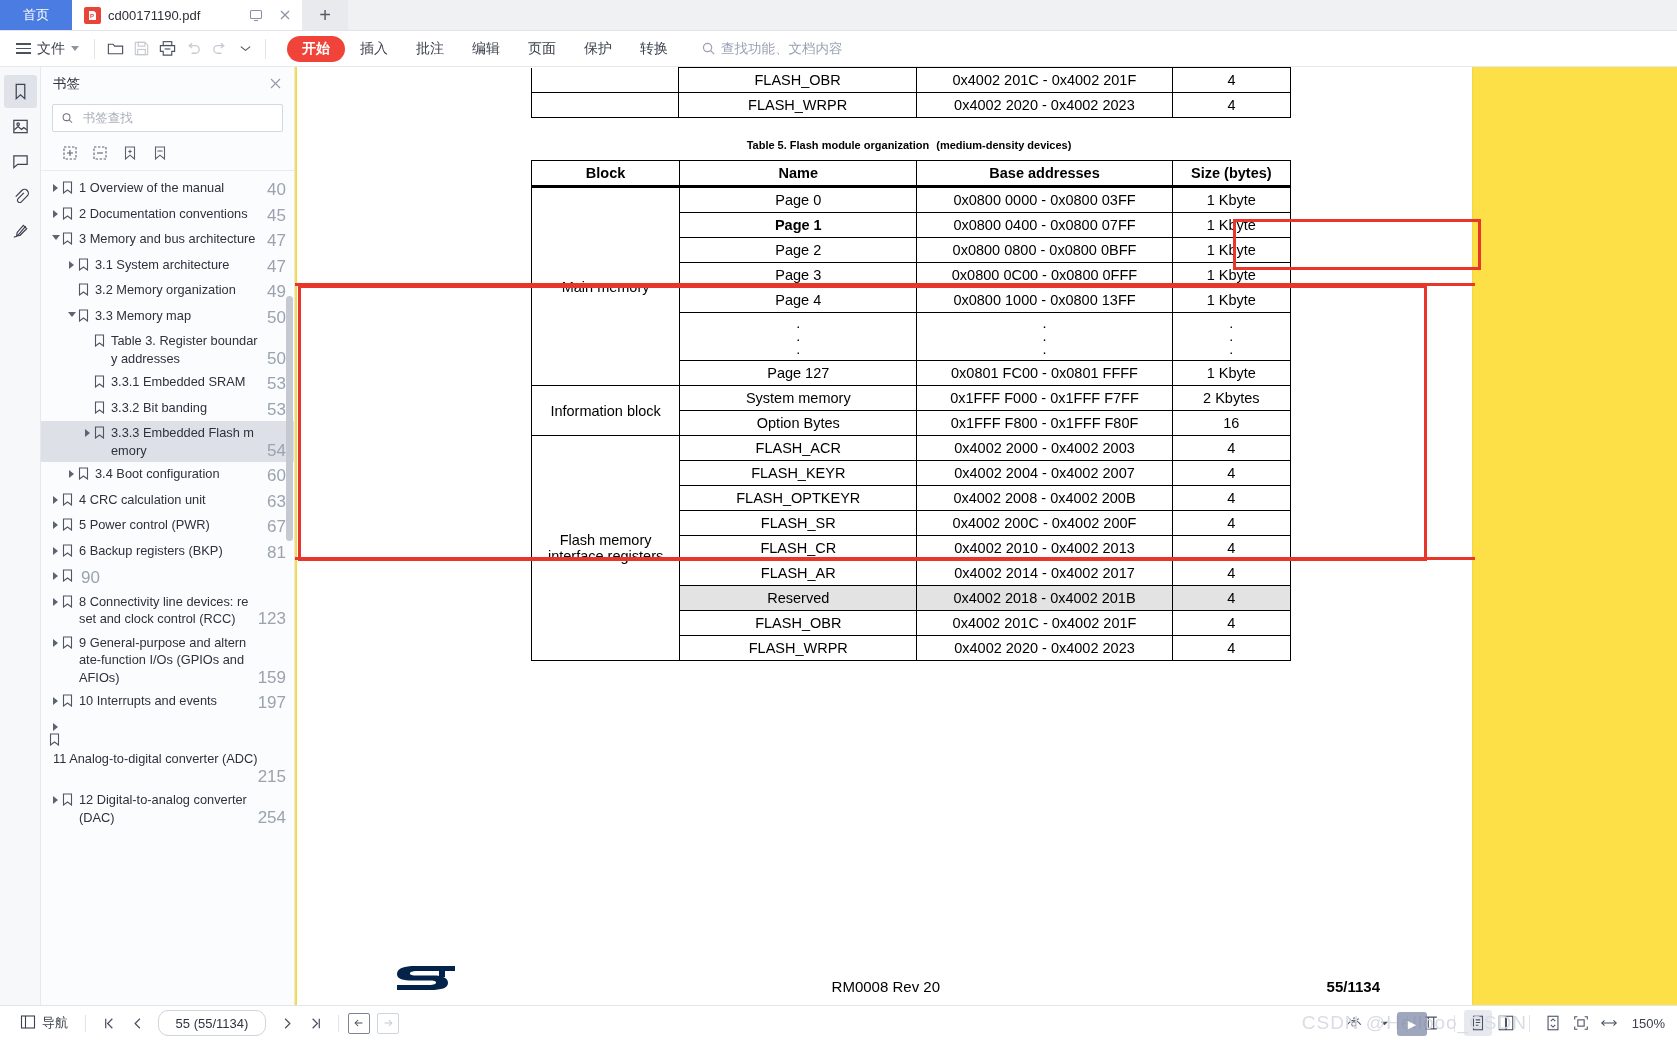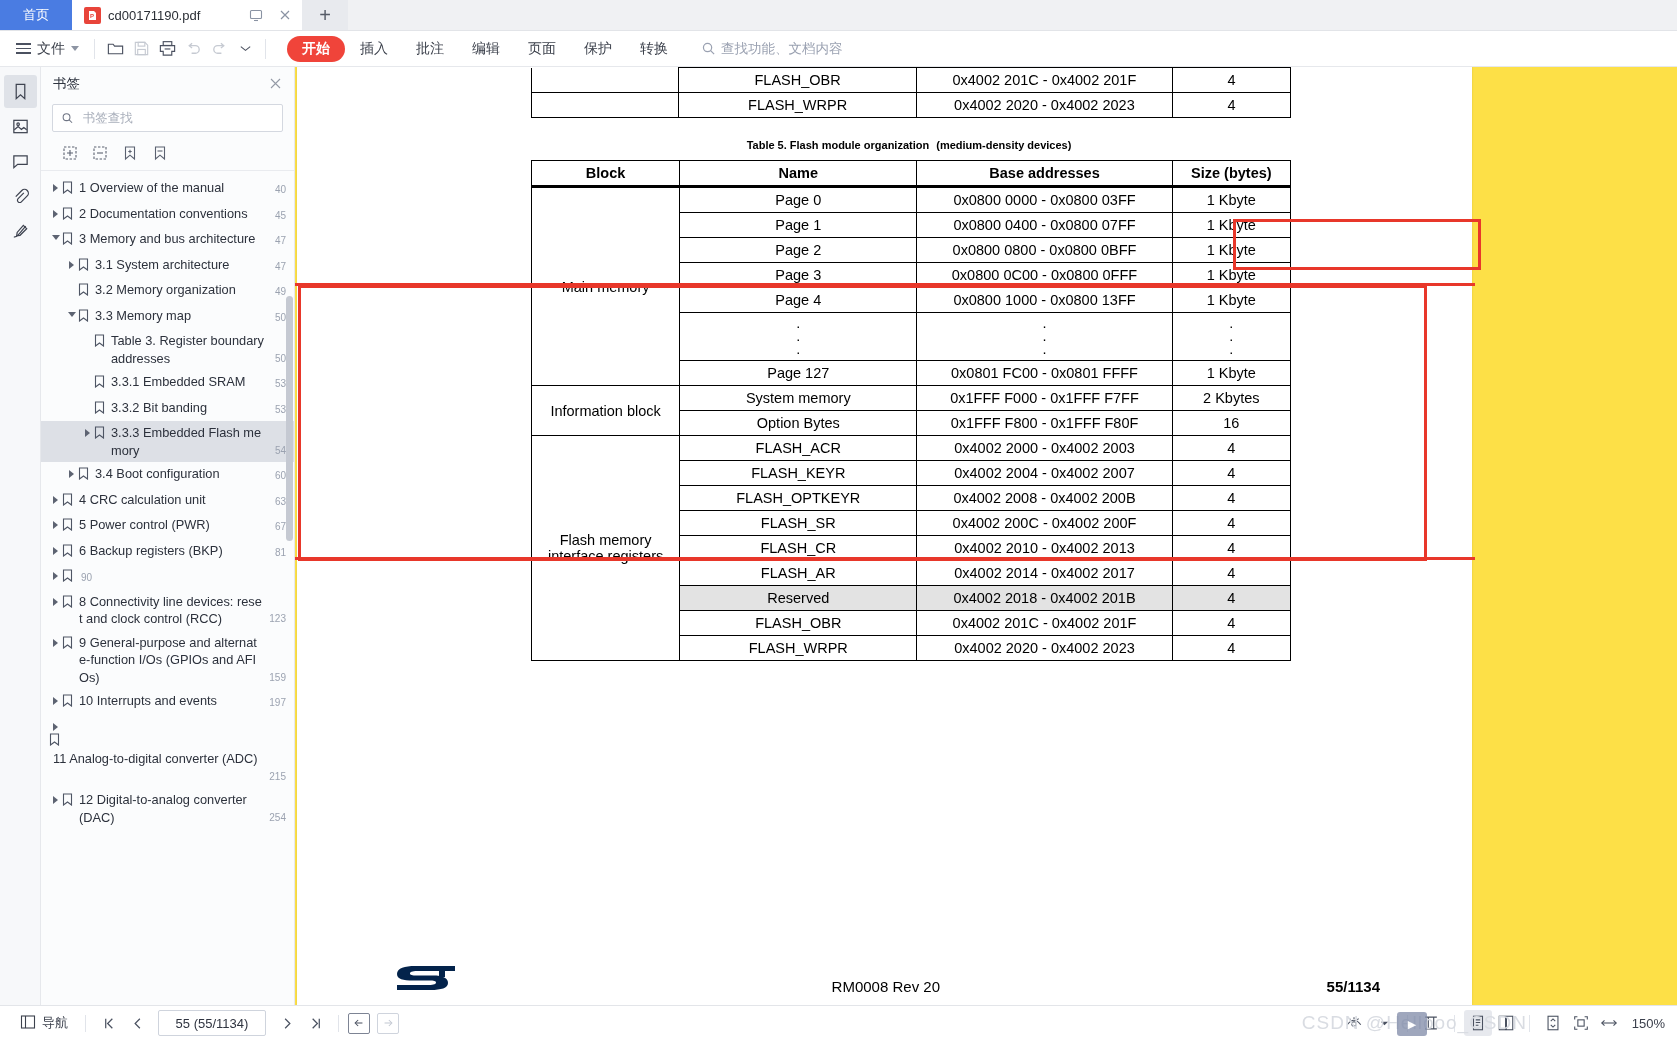--- a/index.html
+++ b/index.html
@@ -226,21 +226,21 @@
     color: #4e5564;
   }
   .bm-label {
     flex: 1 1 auto;
     padding-left: 4px;
     word-break: break-all;
   }
   .bm-page {
     flex: 0 0 auto;
     color: #9ba2b0;
-    font-size: 10px;
+    font-size: 17px;
     align-self: flex-end;
     padding-left: 6px;
   }
   .bm-scroll {
     position: absolute;
     right: 1px; top: 125px;
     width: 7px; height: 245px;
     background: #c5c9d2;
     border-radius: 4px;
   }
@@ -345,21 +345,21 @@
   }
   .sb-ico {
     width: 28px; height: 26px;
     display: flex; align-items: center; justify-content: center;
     cursor: pointer; color: #4a5160;
   }
   .sb-ico.active { background: #e7e9ee; border-radius: 3px; }
   .sb-sep { width: 1px; height: 17px; background: #e1e4ea; margin: 0 9px; }
   .pagebox {
     border: 1px solid #cfd4dd;
-    border-radius: 2px;
+    border-radius: 10px;
     height: 26px; min-width: 108px;
     display: flex; align-items: center; justify-content: center;
     font-size: 13px; color: #2f3440;
     margin: 0 7px;
     background: #fff;
     cursor: text;
   }
   .sb-spacer { flex: 1 1 auto; }
   .boxed-ico {
     border: 1px solid #7d8494;
@@ -805,21 +805,21 @@
             </tr>
           </thead>
           <tbody id="t5body">
               <tr>
                 <td rowspan="7" class="thick-top" style="width: 150px;">Main memory</td>
                 <td class="thick-top" style="width: 240px;">Page 0</td>
                 <td class="thick-top" style="width: 260px;">0x0800 0000 - 0x0800 03FF</td>
                 <td class="thick-top" style="width: 120px;">1 Kbyte</td>
               </tr>
               <tr>
-                <td style="width: 240px;">Page 1</td>
+                <td style="width: 240px; font-weight: bold;">Page 1</td>
                 <td style="width: 260px;">0x0800 0400 - 0x0800 07FF</td>
                 <td style="width: 120px;">1 Kbyte</td>
               </tr>
               <tr>
                 <td style="width: 240px;">Page 2</td>
                 <td style="width: 260px;">0x0800 0800 - 0x0800 0BFF</td>
                 <td style="width: 120px;">1 Kbyte</td>
               </tr>
               <tr>
                 <td style="width: 240px;">Page 3</td>

